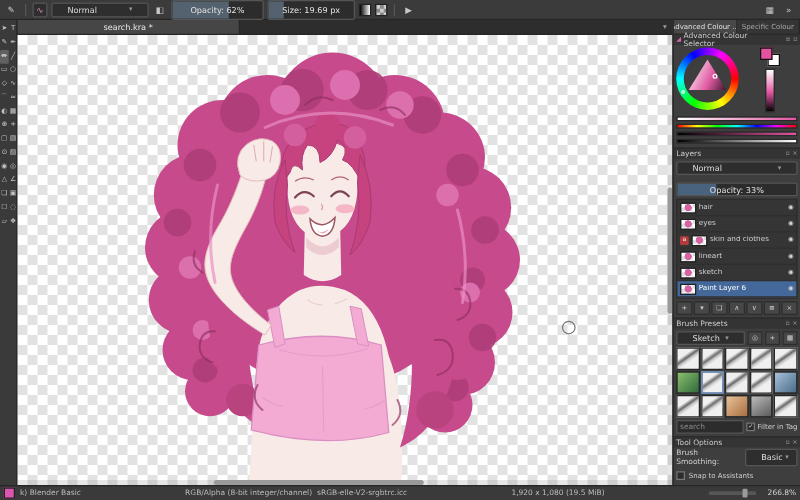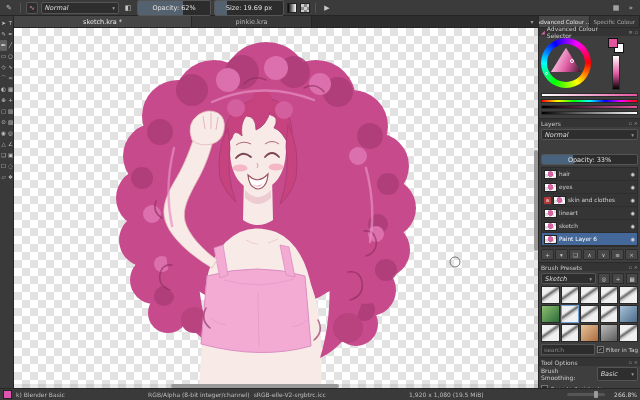--- a/index.html
+++ b/index.html
@@ -8,21 +8,21 @@
   .root{position:relative;width:640px;height:400px;}
 
   
   .topbar{position:absolute;top:0;left:0;right:0;height:16px;background:#3b3b3b;
     border-bottom:1px solid #262626;display:flex;align-items:center;gap:3px;padding:0 3px;font-size:7px;}
   .icon-btn{min-width:12px;height:12px;display:flex;align-items:center;justify-content:center;
     font-size:7px;color:#c8c8c8;border-radius:2px;}
   .icon-btn.boxed{background:#2e2e2e;border:1px solid #555;color:#e08cc0;}
   .vsep{width:1px;height:10px;background:#555;margin:0 2px;}
   .dropdown{display:flex;align-items:center;gap:2px;background:#2e2e2e;border:1px solid #555;
-    border-radius:2px;height:12px;padding:0 3px;font-size:6.5px;color:#ddd;font-style:italic;}
+    border-radius:2px;height:12px;padding:0 12px;font-size:6.5px;color:#ddd;}
   .blend-dd{width:78px;justify-content:space-between;}
   .dd-arrow{font-size:5.5px;color:#999;}
   .kslider{position:relative;height:16px;border:1px solid #555;border-radius:2px;background:#2c2c2c;
     overflow:hidden;font-size:6.5px;flex-shrink:0;}
   .kslider .fill{position:absolute;top:0;left:0;bottom:0;background:#54616e;}
   .kslider .lbl{position:relative;display:flex;align-items:center;justify-content:center;height:100%;color:#e2e2e2;white-space:nowrap;}
   .swatch{width:10px;height:10px;border:1px solid #222;flex-shrink:0;}
   .grad{background:linear-gradient(90deg,#000,#fff);}
   .pat{background:conic-gradient(#888 0 25%,#ccc 0 50%,#888 0 75%,#ccc 0) 0 0/6px 6px;}
   .tb-spacer{flex:1;}
@@ -83,21 +83,21 @@
 
   .strips{display:flex;flex-direction:column;gap:2px;padding:1px 2px 3px;}
   .strip{height:4px;border:1px solid #2a2a2a;}
   .s1{background:linear-gradient(90deg,#fff,#e254a0);}
   .s2{background:linear-gradient(90deg,#f00,#ff0,#0f0,#0ff,#00f,#f0f,#f00);}
   .s3{background:linear-gradient(90deg,#000,#e254a0);}
   .s4{background:linear-gradient(90deg,#000,#fff);}
 
   .pad2{margin:2px;}
   .lblend{height:11px;width:auto;justify-content:space-between;}
-  .lopacity{margin:12px 2px 2px;height:11px;}
+  .lopacity{margin:4px 2px 2px;height:11px;}
   .llist{margin:0 2px;background:#353535;border:1px solid #2c2c2c;display:flex;flex-direction:column;}
   .lrow{height:13px;display:flex;align-items:center;gap:2px;padding:0 2px;border-bottom:1px solid #2e2e2e;}
   .lrow.selected{background:#44689a;color:#fff;}
   .lthumb{width:13px;height:9px;border:1px solid #222;flex-shrink:0;position:relative;
     background:conic-gradient(#ddd 0 25%,#fff 0 50%,#ddd 0 75%,#fff 0) 0 0/6px 6px;}
   .lthumb::after{content:"";position:absolute;inset:0;
     background:radial-gradient(circle at 50% 45%,#d664a3 0 40%,transparent 46%);}
   .lname{flex:1;font-size:5.8px;white-space:nowrap;overflow:hidden;}
   .leye{font-size:5.2px;color:#d5d5d5;}
   .lbadge{width:7px;height:7px;background:#b33a3a;color:#fff;font-size:4.8px;display:flex;
@@ -165,24 +165,21 @@
     <span class="swatch pat"></span>
     <span class="vsep"></span>
     <span class="icon-btn">▶</span>
     <span class="tb-spacer"></span>
     <span class="icon-btn">▦</span>
     <span class="icon-btn">»</span>
   </div>
 
   <div class="tabbar">
     <div class="dtab t1 active">
-      <span>sketch.kra *</span>
-    </div>
-    <div class="dtab t2">
-      <span>pinkie.kra</span>
+      <span>search.kra *</span>
     </div>
     <span class="tabscroll">▾</span>
   </div>
 
   <div class="toolbox">
     <span class="tool">➤</span>
     <span class="tool">T</span>
     <span class="tool">✎</span>
     <span class="tool">✒</span>
     <span class="tool active">✏</span>

